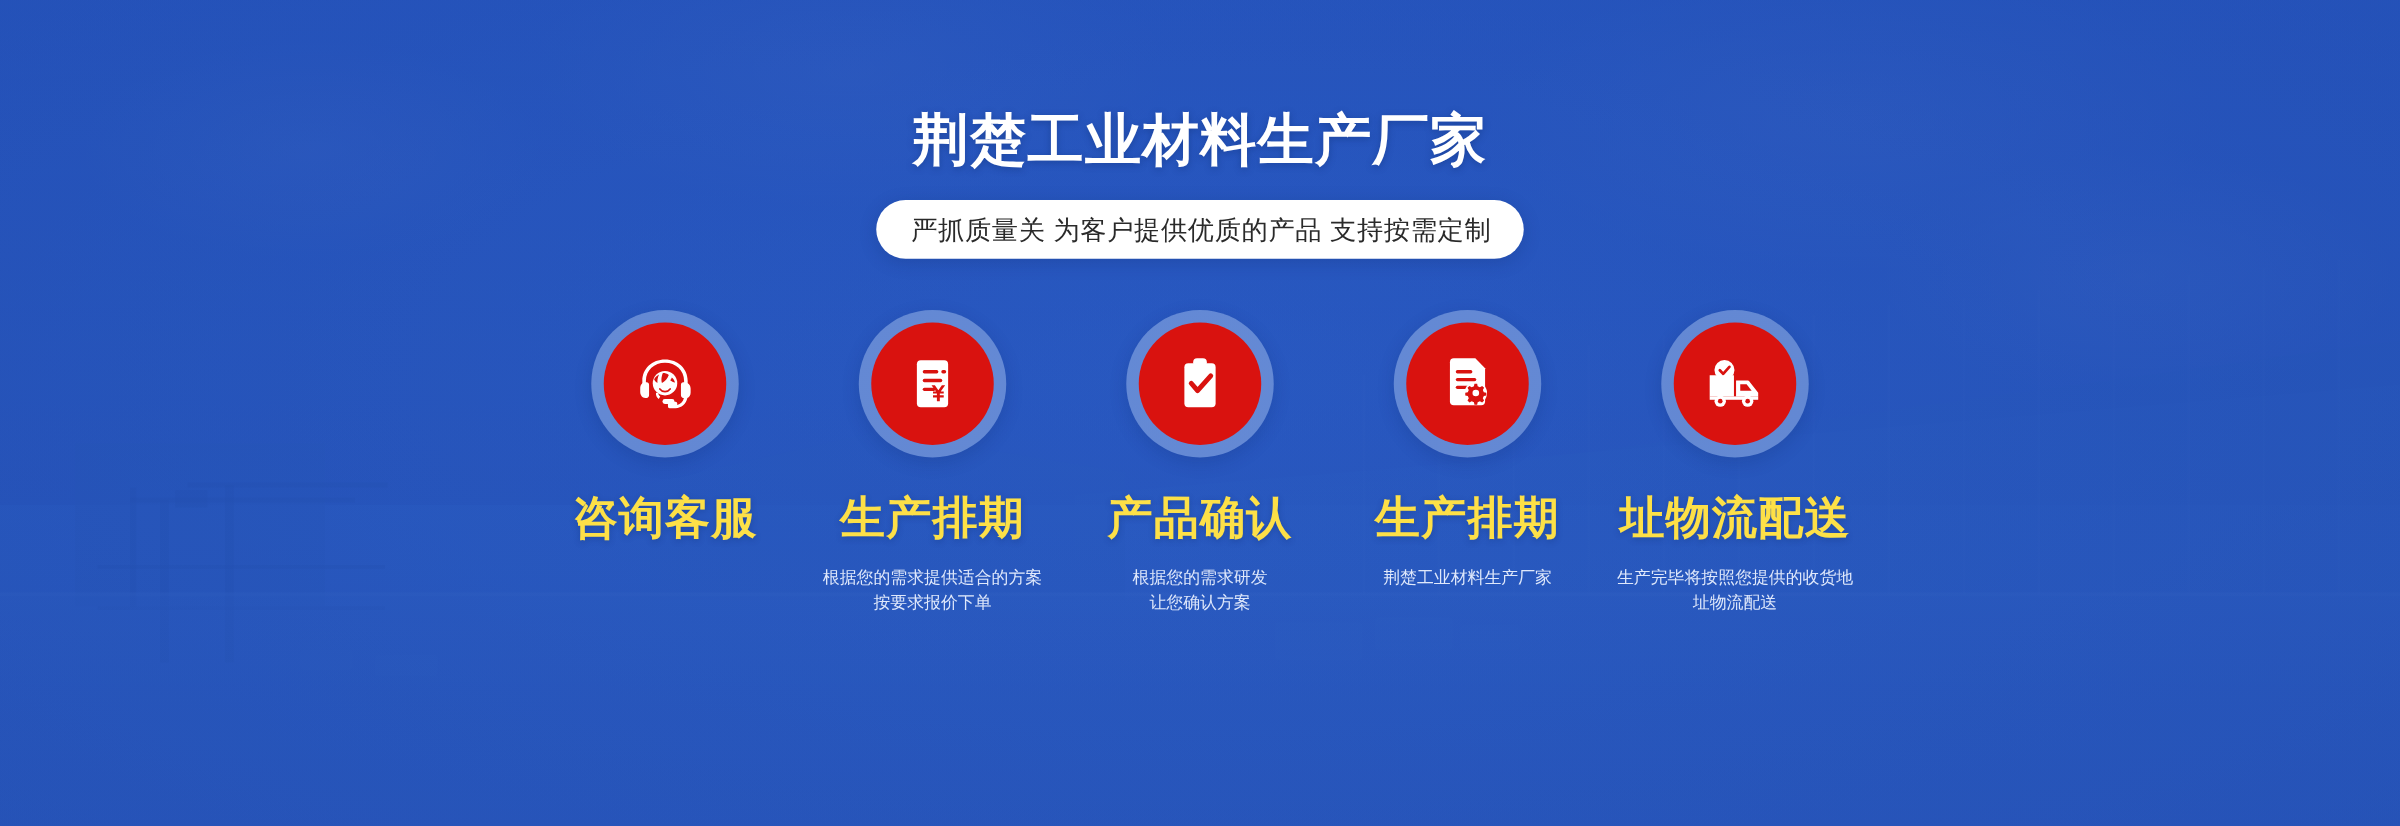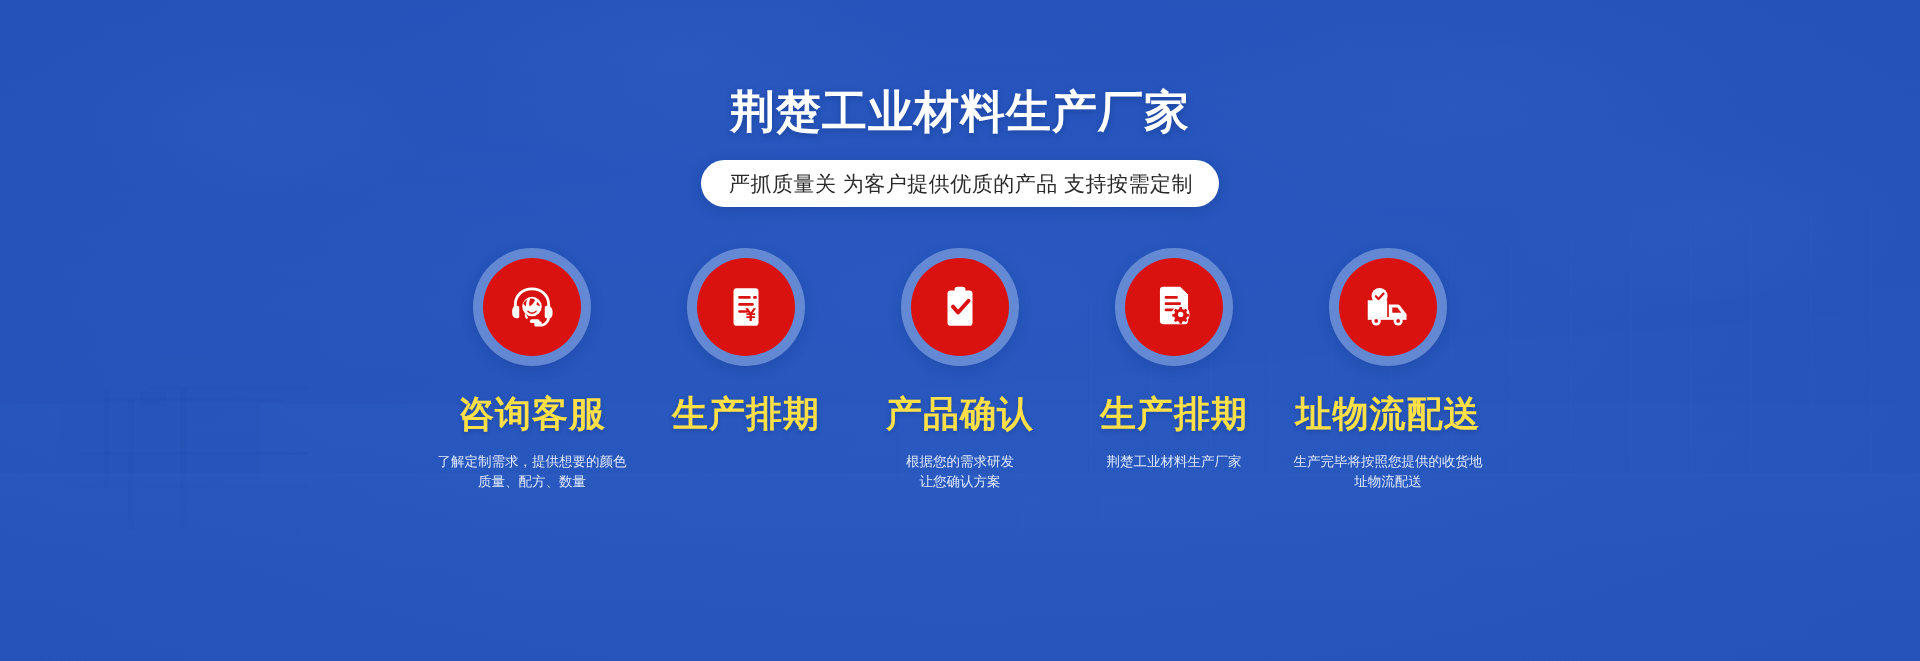--- a/index.html
+++ b/index.html
@@ -231,41 +231,41 @@
                 <path d="M38.5 26c1.5 1.3 2.6 3 3 4.9-1.7-.3-3.3-1.1-4.6-2.2.7-.8 1.2-1.7 1.6-2.7z" fill="#d9120f"></path>
                 <path d="M27.1 36.9c1.1 1.5 2.9 2.5 4.9 2.5s3.8-1 4.9-2.5" fill="none" stroke="#d9120f" stroke-width="1.6" stroke-linecap="round"></path>
                 <path d="M22.5 44.6c-.5 0-.9.4-.9.9v3.1c0 .5.4.9.9.9h1.8c.5 0 .9-.4.9-.9V45.5c0-.5-.4-.9-.9-.9h-1.8z" opacity="0"></path>
                 <rect x="29.6" y="46.5" width="11.4" height="4.6" rx="2.3"></rect>
                 <path d="M23.5 40.6c-.4 2.3.6 4.6 2.6 5.9l1.4-2.3c-1.2-.8-1.9-2.1-1.8-3.4l-2.2-.2z"></path>
               </svg>
             </span>
           </div>
         </div>
         <div class="step-title">咨询客服</div>
-        <div class="step-desc">了解定制需求，提供想要的颜色<br>质量、配方、数量</div>
       </div>
 
       <div class="step">
         <div class="ring">
           <div class="disc">
             <span>
               <svg width="50" height="50" viewBox="0 0 64 64">
                 <rect x="16" y="8" width="32" height="48" rx="4" fill="#fff"></rect>
                 <rect x="22" y="18" width="16" height="3.4" rx="1.7" fill="#d9120f"></rect>
                 <rect x="41" y="18" width="5" height="3.4" rx="1.7" fill="#d9120f"></rect>
                 <rect x="22" y="27" width="20" height="3.4" rx="1.7" fill="#d9120f"></rect>
                 <rect x="22" y="36" width="13" height="3.4" rx="1.7" fill="#d9120f"></rect>
                 <g fill="#d9120f">
                   <path d="M34.4 33.6l3.6 5.1 3.6-5.1h3.4l-4.6 6.3h3.1v2.2h-4v1.8h4v2.2h-4v3.8h-3v-3.8h-4v-2.2h4v-1.8h-4v-2.2h3.1l-4.6-6.3h3.4z"></path>
                 </g>
               </svg>
             </span>
           </div>
         </div>
         <div class="step-title">生产排期</div>
+        <div class="step-desc">根据您的需求提供适合的方案<br>按要求报价下单</div>
       </div>
 
       <div class="step">
         <div class="ring">
           <div class="disc">
             <span>
               <svg width="50" height="50" viewBox="0 0 64 64">
                 <rect x="25" y="6" width="14" height="8" rx="4" fill="#fff"></rect>
                 <rect x="16" y="11" width="32" height="45" rx="4" fill="#fff"></rect>
                 <path d="M23 31.5l6.5 7.5L43 24" fill="none" stroke="#d9120f" stroke-width="5" stroke-linecap="round" stroke-linejoin="round"></path>

